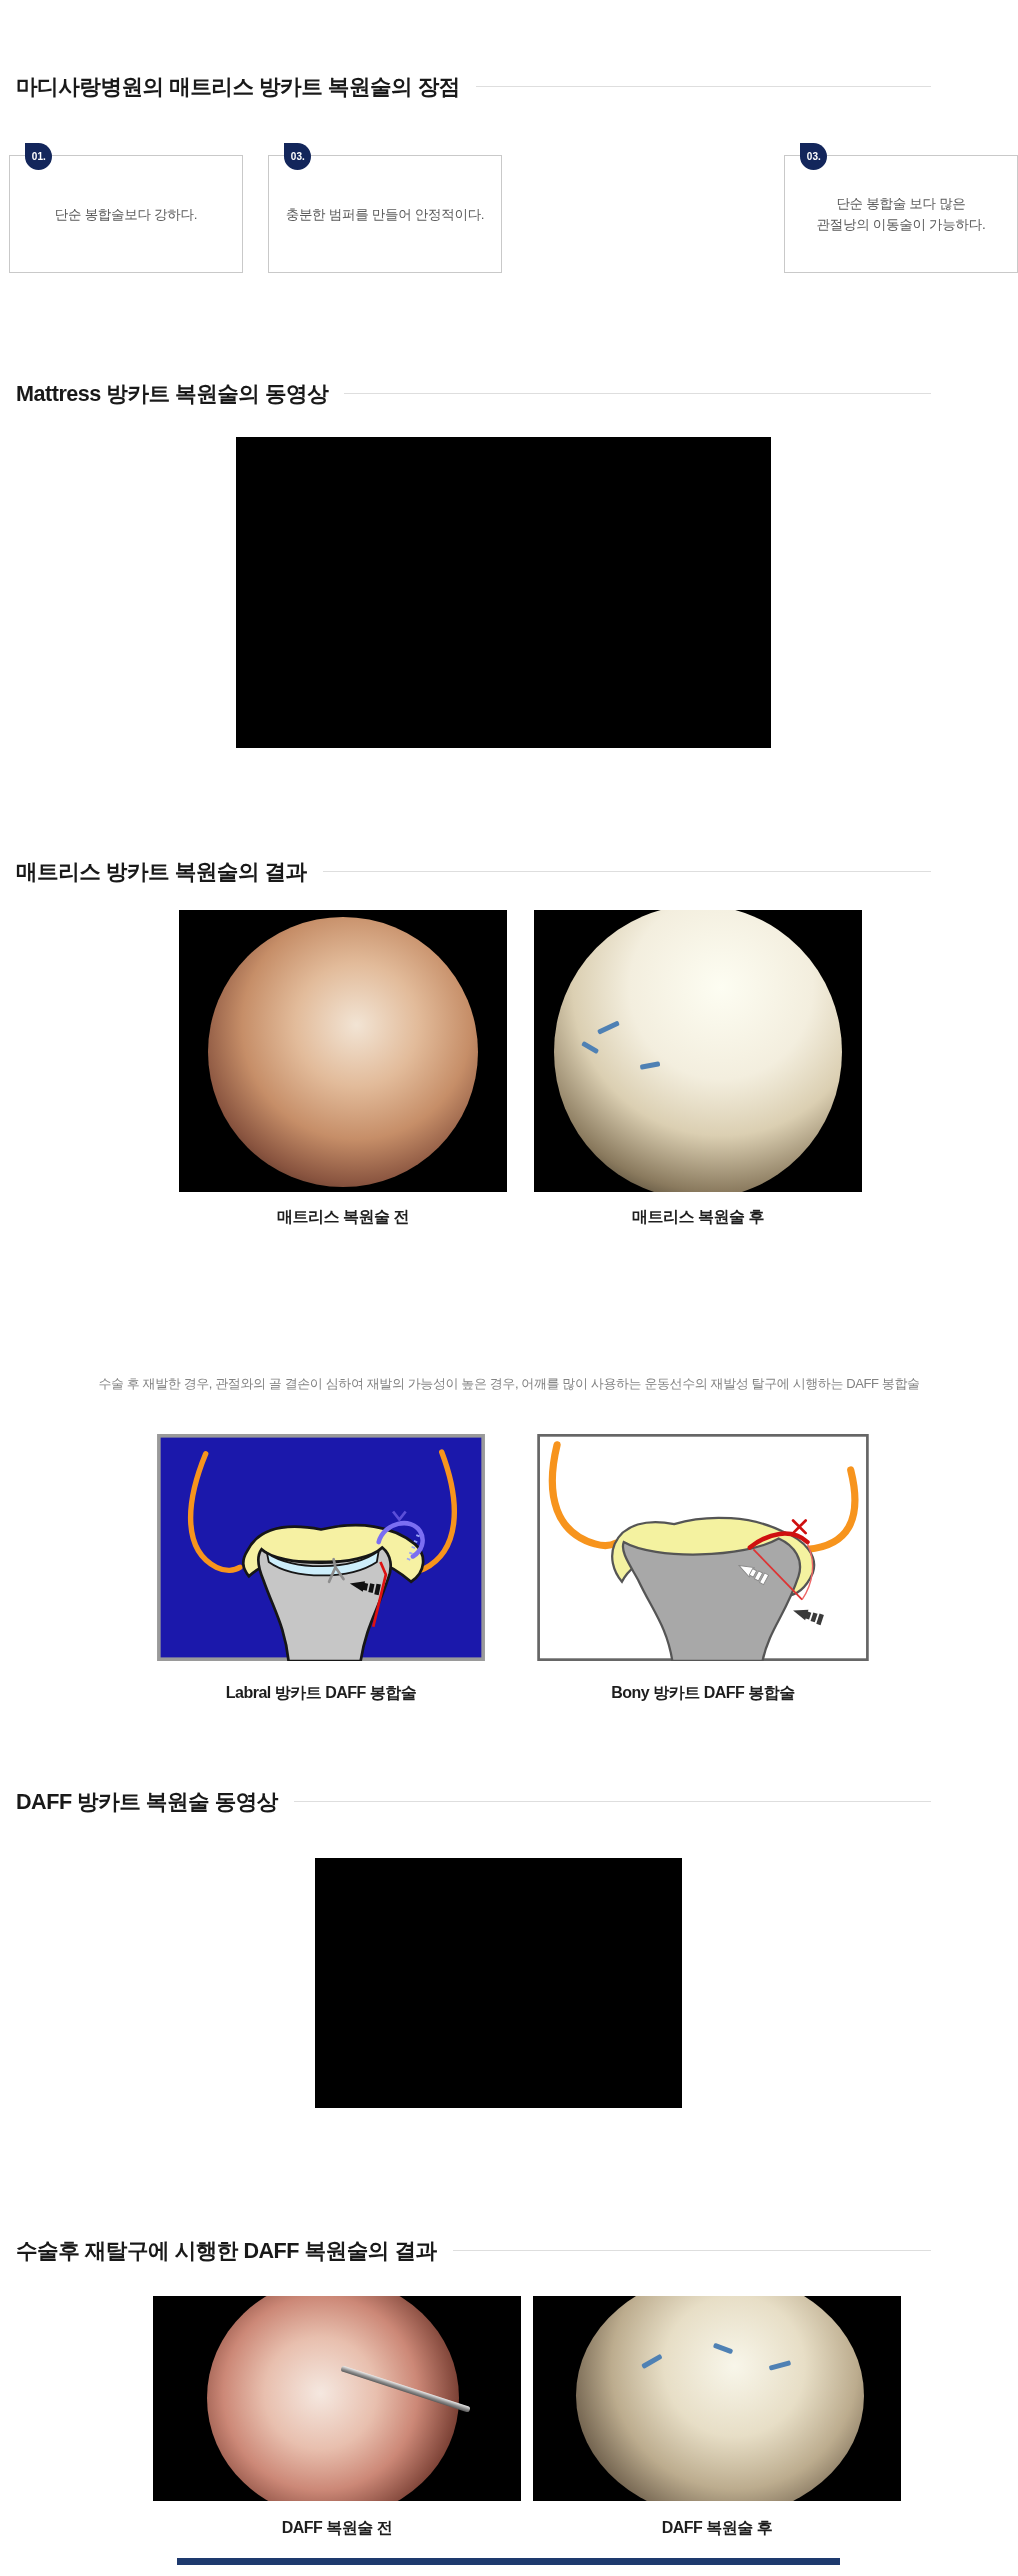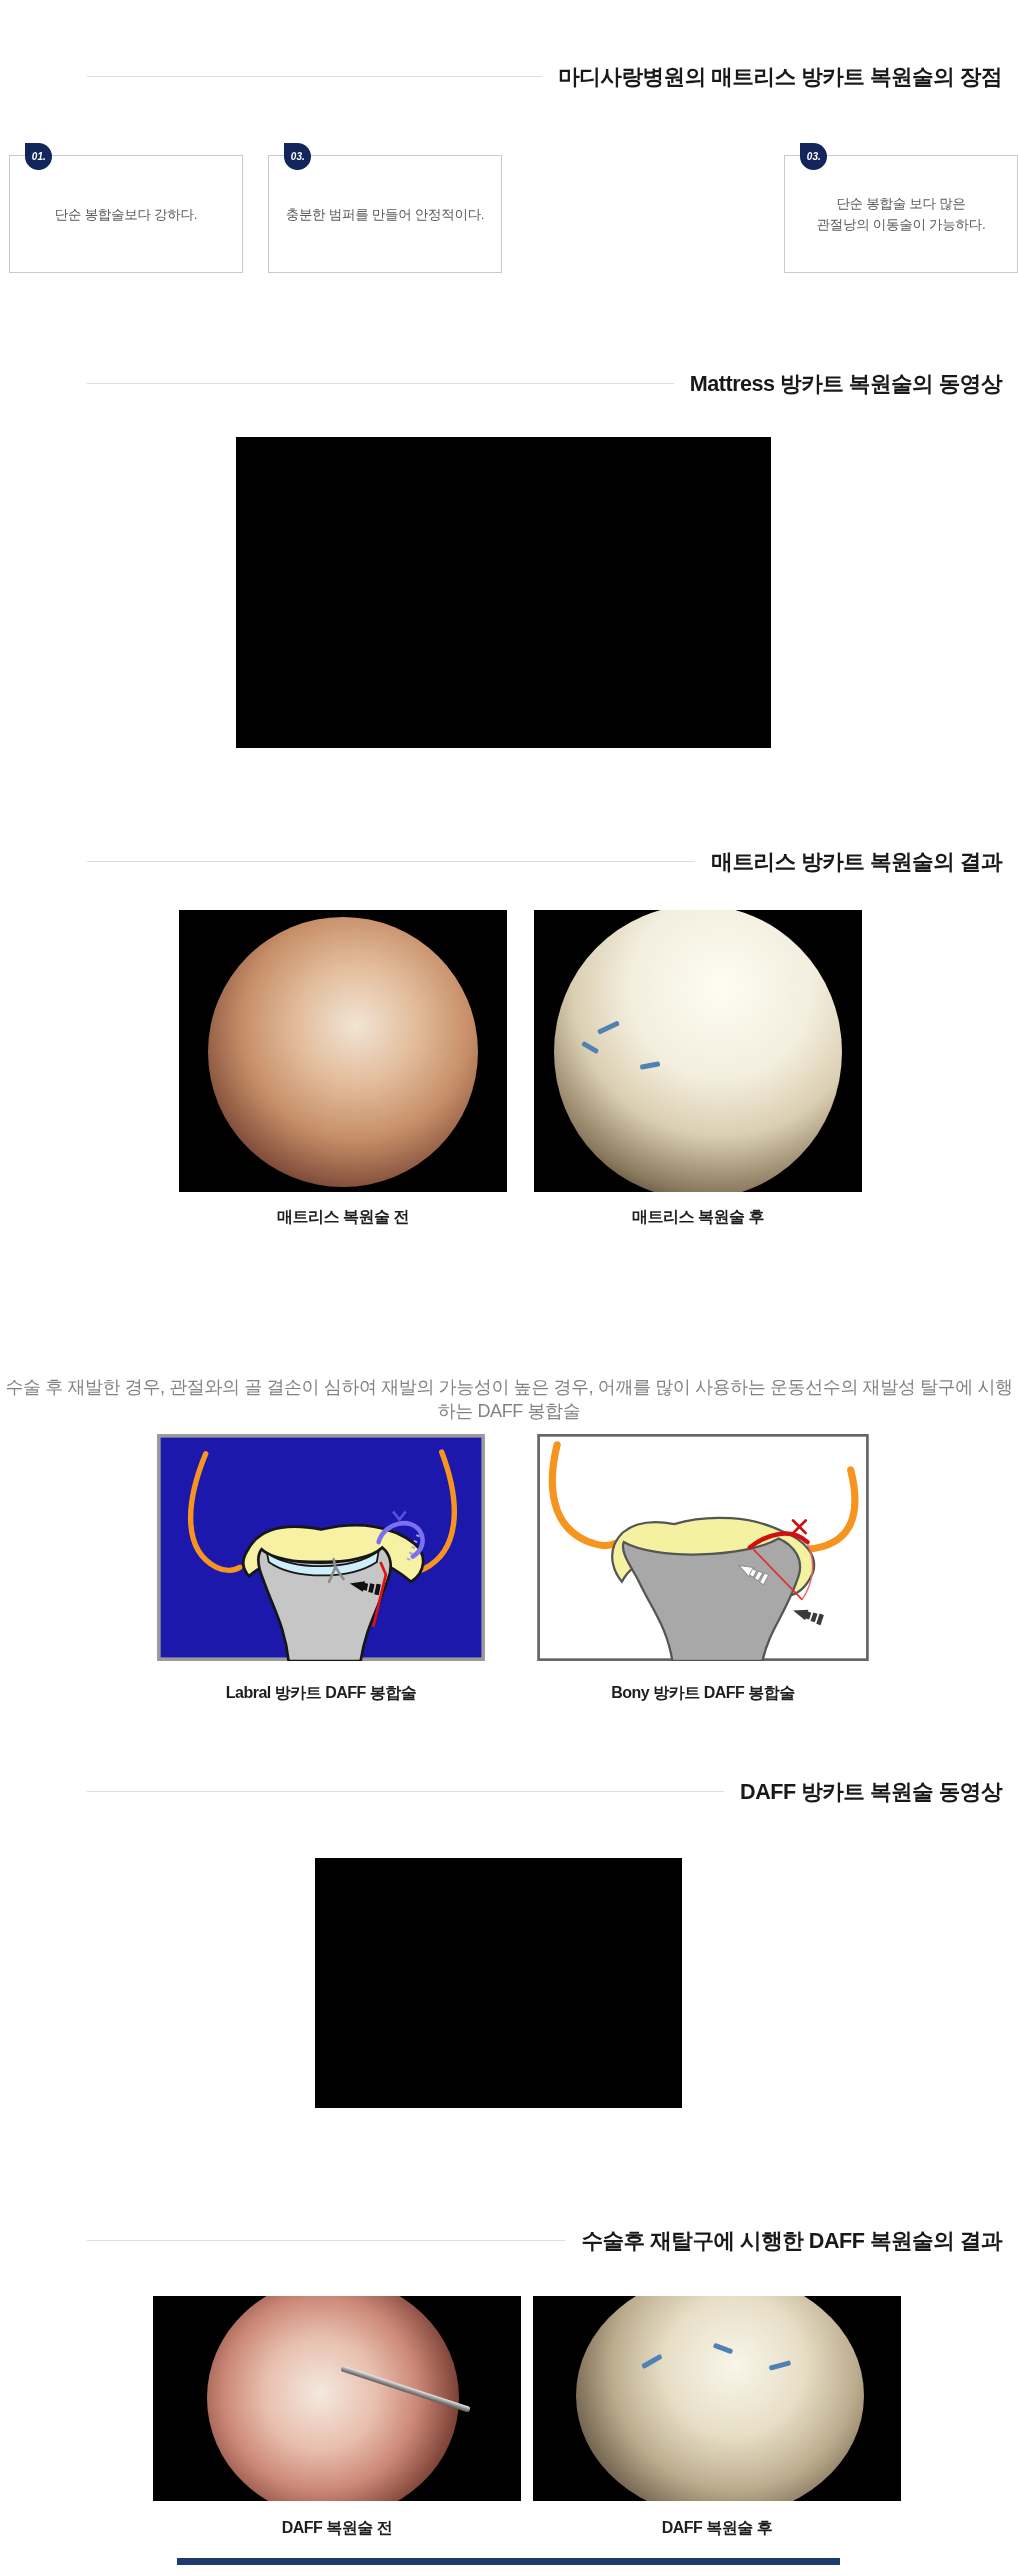--- a/index.html
+++ b/index.html
@@ -1,43 +1,43 @@
 <!DOCTYPE html>
 <html style="font-size:14.4px"><head>
 <meta charset="utf-8">
 <style>
   html,body{margin:0;padding:0;background:#ffffff;}
   .page{position:relative;width:1018px;height:2576px;background:#fff;overflow:hidden;
         font-family:"Liberation Sans","DejaVu Sans",sans-serif;}
 
   
-  .sec{position:absolute;left:0;width:100%;height:29px;line-height:29px;text-align:right;}
+  .sec{position:absolute;left:0;width:100%;height:29px;line-height:29px;text-align:left;margin-top:10px;}
   .sec .rule{position:absolute;left:87px;right:87px;top:14.4px;height:0.9px;background:#dedede;}
   .sec .sec-txt{position:relative;display:inline-block;background:#fff;padding:0 16px;
         font-size:21.6px;font-weight:700;color:#191919;letter-spacing:-0.5px;}
 
   
   .adv-box{position:absolute;top:155px;width:232px;height:116px;border:0.9px solid #c9c9c9;
         background:#fff;display:flex;align-items:center;justify-content:center;}
   .adv-badge{position:absolute;top:-12.6px;left:15.3px;width:27px;height:27px;background:#13265b;
-        border-radius:0 50% 50% 50%;color:#fff;font-style:italic;font-weight:700;font-size:10px;
+        border-radius:0 50% 50% 50%;color:#fff;font-weight:700;font-size:10px;
         display:flex;align-items:center;justify-content:center;}
   .adv-text{font-size:13.5px;line-height:21px;color:#5a5a5a;text-align:center;letter-spacing:-0.3px;}
 
   .video{position:absolute;background:#000;}
 
   .photo{position:absolute;background:#000;overflow:hidden;}
   .scope{position:absolute;border-radius:50%;}
   .suture{position:absolute;background:#4f81b4;border-radius:1.8px;}
   .probe{position:absolute;height:6.3px;background:linear-gradient(#efefef,#8f8f8f 55%,#5a5a5a);
         border-radius:2.7px;transform:rotate(18deg);}
 
   .cap{position:absolute;text-align:center;font-size:16px;font-weight:700;color:#1e1e1e;letter-spacing:-0.5px;}
 
-  .desc{position:absolute;left:0;width:100%;top:1375px;text-align:center;font-size:18px;
+  .desc{position:absolute;left:0;width:100%;top:1375px;text-align:center;font-size:13px;
         color:#828282;letter-spacing:-0.4px;}
 
   .diagram{position:absolute;}
   .footer-bar{position:absolute;left:177px;top:2558px;width:663px;height:7.2px;background:#1e3a6e;}
 </style>
 </head>
 <body>
 
 <div class="page">
 

